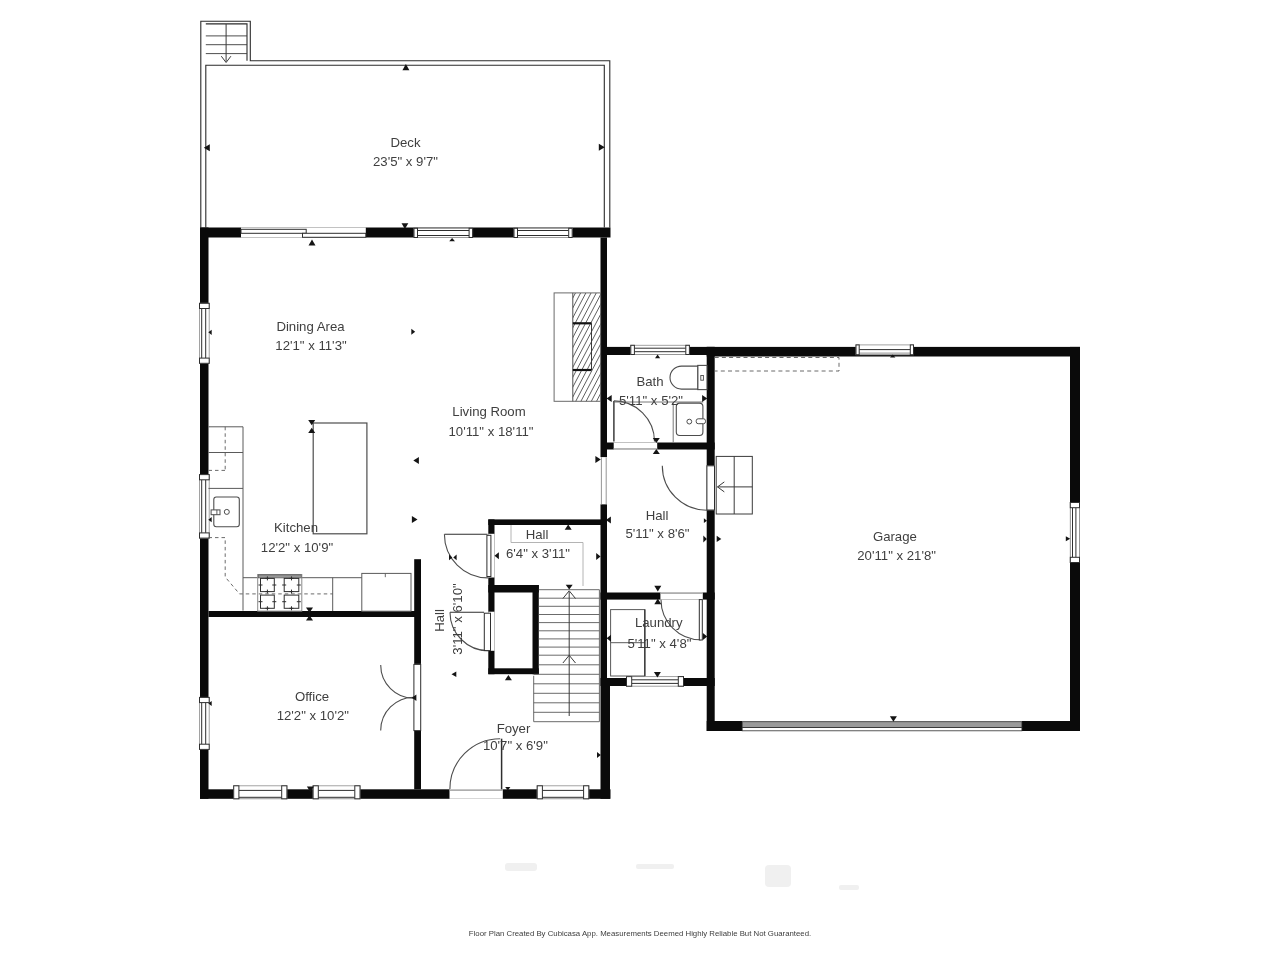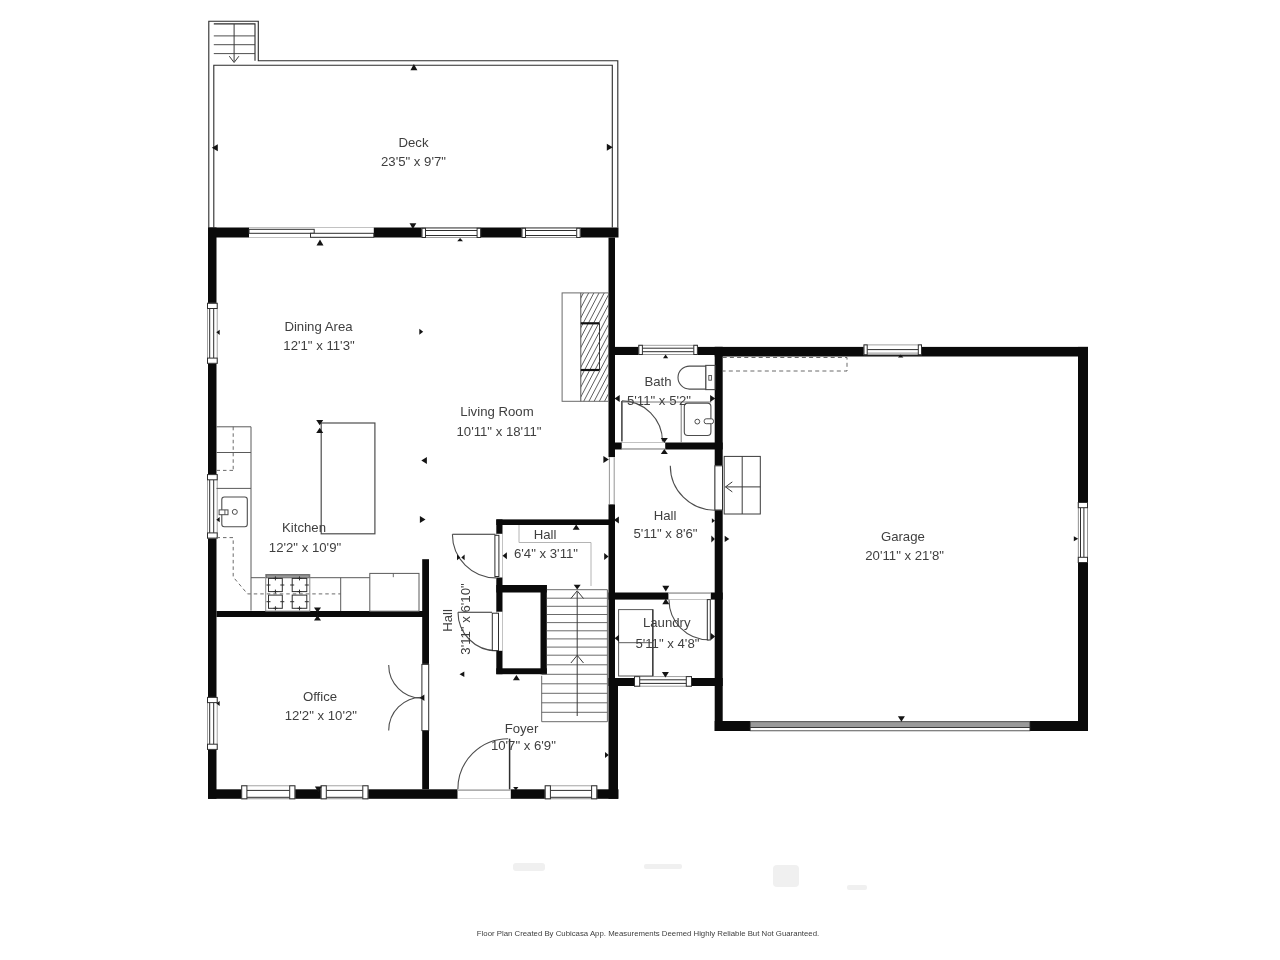--- a/index.html
+++ b/index.html
@@ -1,16 +1,16 @@
 <!DOCTYPE html>
 <html><head>
 <meta charset="utf-8">
 <style>
   html,body{margin:0;padding:0;background:#fff;}
-  .wrap{width:1112px;height:960px;position:relative;font-family:"Liberation Sans", sans-serif;padding-left:8px;}
+  .wrap{width:1112px;height:960px;position:relative;font-family:"Liberation Sans", sans-serif;}
   svg{display:block;}
   text{font-family:"Liberation Sans", sans-serif;fill:#3d3d3d;}
 </style>
 </head>
 <body>
 <div class="wrap">
 <svg width="1280" height="960" viewBox="0 0 1280 960">
 <rect x="0" y="0" width="1280" height="960" fill="#ffffff"></rect>
 
 <g stroke="#2b2b2b" stroke-width="1.1" fill="none">

